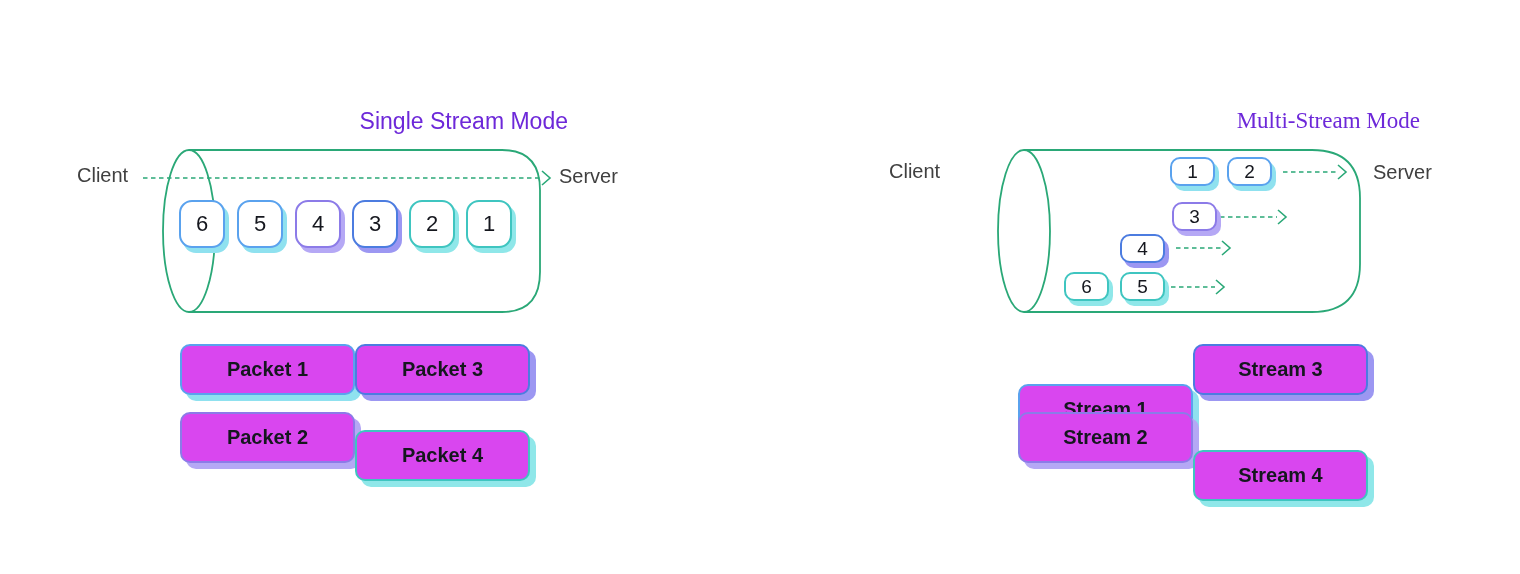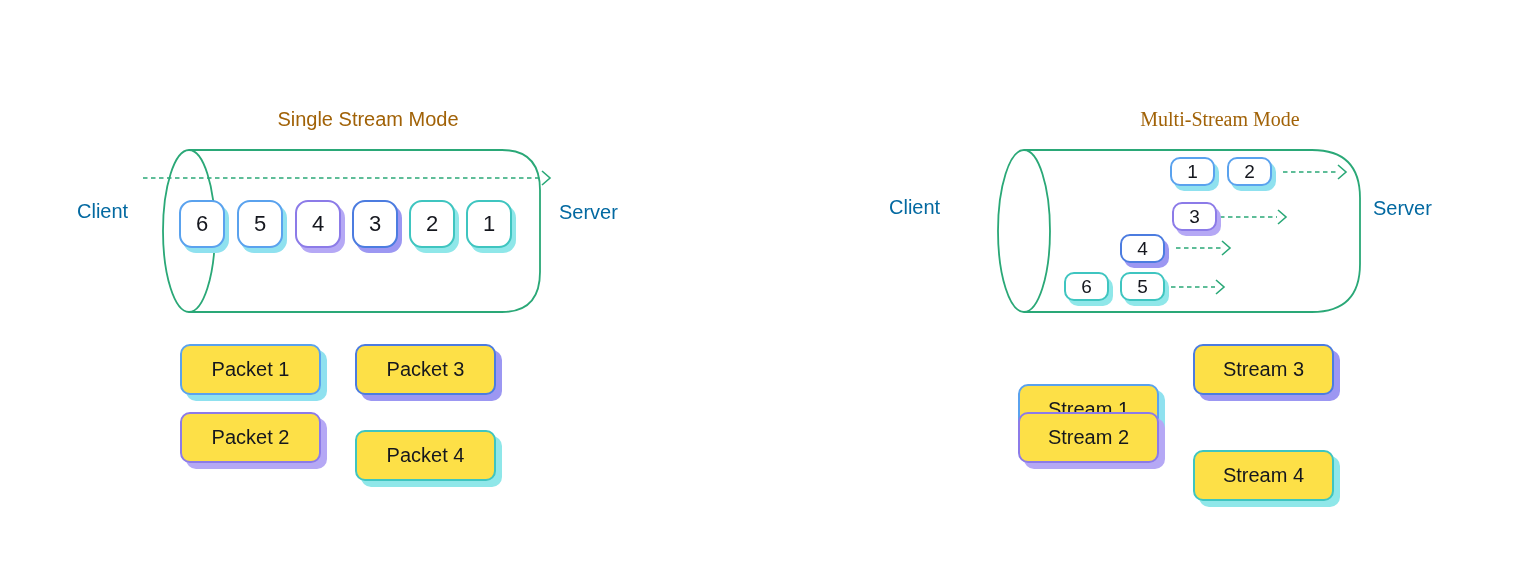--- a/index.html
+++ b/index.html
@@ -2,42 +2,42 @@
 <html><head>
 <meta charset="utf-8">
 <style>
   html,body { margin:0; padding:0; background:#ffffff; }
   .canvas {
     position:relative; width:1520px; height:574px; background:#ffffff;
     font-family:"Liberation Sans", sans-serif; color:#15171E; overflow:hidden;
   }
   svg.overlay { position:absolute; left:0; top:0; width:1520px; height:574px; }
 
-  .title    { position:absolute; font-size:20px; text-align:center; color:#a16207; }
-  .endpoint { position:absolute; font-size:20px; color:#0369a1; white-space:nowrap;margin-top:36px; }
+  .title    { position:absolute; font-size:23px; text-align:right; color:#6d28d9; }
+  .endpoint { position:absolute; font-size:20px; color:#404040; white-space:nowrap; }
 
   
   .b-blue   { --bc:#5AA2EE; --sc:#8FE1EF; }
   .b-indigo { --bc:#4C7CE0; --sc:#9C97F2; }
   .b-purple { --bc:#8C7BE8; --sc:#B5A8F5; }
   .b-teal   { --bc:#3FC5C0; --sc:#8FE7E9; }
 
   .nbox {
     position:absolute; box-sizing:border-box; background:#ffffff;
     border:2px solid var(--bc); box-shadow:4px 5px 0 var(--sc);
     display:flex; align-items:center; justify-content:center;
   }
   .nbox.big   { width:46px; height:48px; border-radius:13px; font-size:22px; }
   .nbox.small { width:45px; height:29px; border-radius:10px; font-size:19px; }
 
   .legend {
-    position:absolute; box-sizing:border-box; width:141px; height:51px;
-    background:#fde047; border:2px solid var(--bc); border-radius:10px;
+    position:absolute; box-sizing:border-box; width:175px; height:51px;
+    background:#d946ef; border:2px solid var(--bc); border-radius:10px;
     box-shadow:6px 6px 0 var(--sc);
-    display:flex; align-items:center; justify-content:center; font-size:20px;
+    display:flex; align-items:center; justify-content:center; font-size:20px;font-weight:bold;
   }
 </style>
 </head>
 <body>
 
 <div class="canvas">
 
   <svg class="overlay" viewBox="0 0 1520 574" fill="none" xmlns="http://www.w3.org/2000/svg">
 
     <g stroke="#2AA877" stroke-width="1.8" fill="none">

